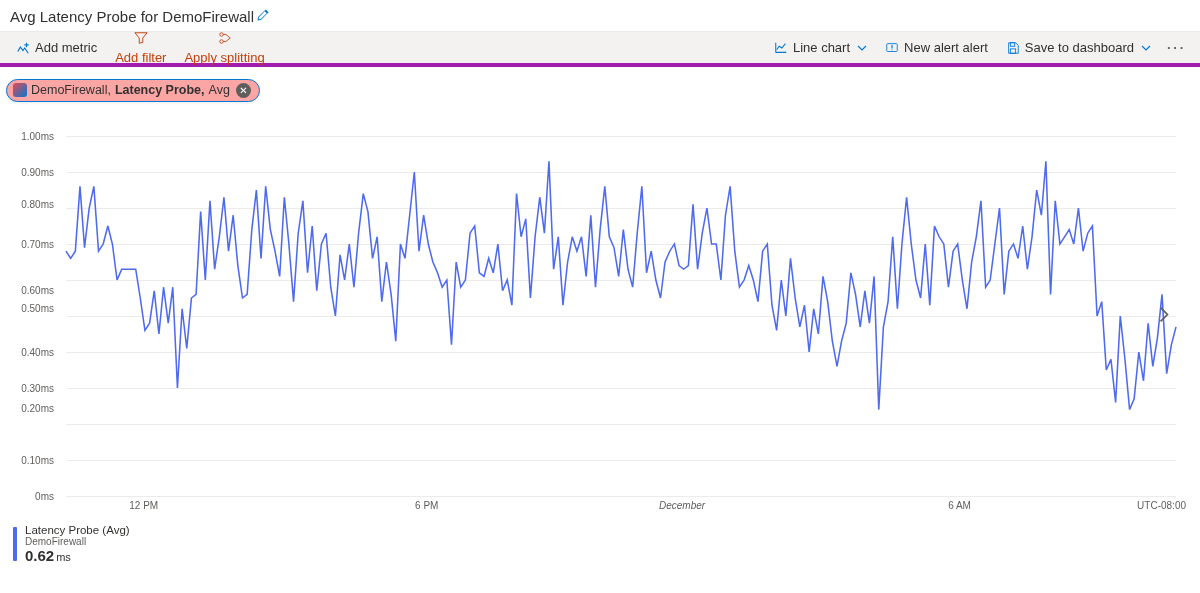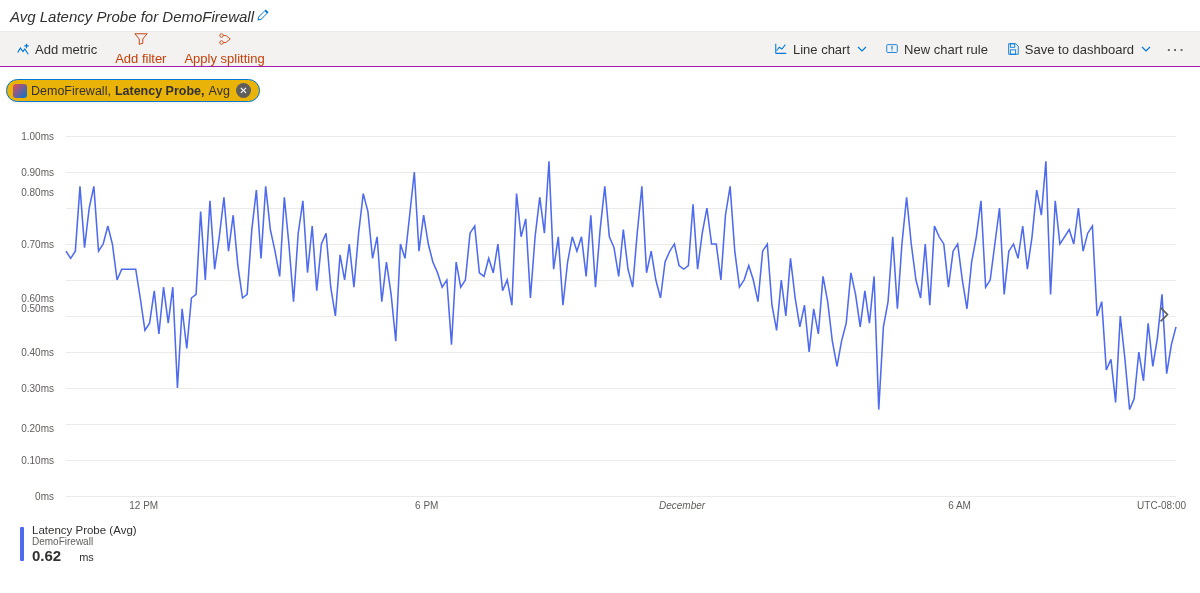--- a/index.html
+++ b/index.html
@@ -11,60 +11,58 @@
     width: 1200px;
     height: 593px;
     overflow: hidden;
   }
   
   .title-row {
     display: flex;
     align-items: center;
     padding: 8px 10px 6px 10px;
     gap: 2px;
-    font-style: italic;
   }
   .title-text { font-size: 15px; color: #323130; }
   .edit-icon { color: #0078d4; cursor: pointer; }
   
   .toolbar {
     display: flex;
     align-items: center;
     background: #f3f2f1;
     height: 36px;
     padding: 0 8px;
     gap: 2px;
     border-top: 1px solid #edebe9;
-    border-bottom: 1px solid #a21caf;
+    border-bottom: 4px solid #a21caf;
   }
   .tb-btn {
     display: inline-flex;
     align-items: center;
     gap: 5px;
     padding: 4px 8px;
     font-size: 13px;
     color: #323130;
     cursor: pointer;
     border-radius: 2px;
   }
   .tb-btn.disabled { color: #c2410c; cursor: default; flex-direction: column; }
   .tb-btn svg { flex-shrink: 0; }
   .tb-spacer { flex: 1; }
   .chev { margin-left: 2px; }
   .more-dots { padding: 4px 6px; color: #605e5c; cursor: pointer; letter-spacing: 2px; font-weight: bold;}
   
   .pill-row { padding: 12px 6px 4px 6px; }
   .pill {
     display: inline-flex;
-    align-items: center;
     gap: 4px;
     border: 1px solid #0078d4;
     border-radius: 14px;
     padding: 3px 8px 3px 6px;
-    background: #eab308;
+    background: #fca5a5;
     box-shadow: 0 1px 3px rgba(0,0,0,0.08);
     font-size: 12.5px;
     cursor: pointer;
   }
   .pill .rsrc-icon {
     width: 14px; height: 14px; border-radius: 3px;
     background: linear-gradient(135deg,#e74856 0%,#0078d4 100%);
     display:inline-block;
   }
   .pill .close {
@@ -94,28 +92,28 @@
   }
   .x-tick, .x-tz { position:absolute; top:4px; transform:translateX(-50%); }
   .x-tz { right:-10px; transform:none; }
   .nav-arrow {
     position:absolute; right:2px; top:50%; transform:translateY(-50%);
     color:#605e5c; cursor:pointer; padding:4px;
   }
   
   .legend-row {
     display:flex; align-items:center; gap:8px;
-    padding: 8px 10px 0 20px;
+    padding: 8px 10px 0 13px;
   }
   .legend-bar { width:4px; height:34px; background:#4f6bed; border-radius:1px; }
   .legend-txt { display:flex; flex-direction:column; }
   .legend-title { font-size:11.5px; color:#323130; }
   .legend-sub { font-size:10px; color:#605e5c; }
   .legend-val { font-size:15px; }
-  .legend-val .unit { font-size:11px; margin-left:18px; }
+  .legend-val .unit { font-size:11px; margin-left:2px; }
 </style>
 </head>
 <body>
 
 <div class="title-row">
   <span class="title-text">Avg Latency Probe for DemoFirewall</span>
   <span class="edit-icon">
     <svg width="14" height="14" viewBox="0 0 16 16">
         <path d="M11.1 1.6l3.3 3.3-8.8 8.8-3.8.5.5-3.8 8.8-8.8zM10 3.8L3.3 10.5l-.2 2.4 2.4-.2L12.2 6 10 3.8z" fill="currentColor"></path>
       </svg>
@@ -155,21 +153,21 @@
     <span>Line chart</span>
     <svg class="chev" width="10" height="10" viewBox="0 0 10 10">
         <path d="M1 3l4 4 4-4" stroke="#0078d4" stroke-width="1.2" fill="none"></path>
       </svg>
   </div>
   <div class="tb-btn">
     <svg width="14" height="14" viewBox="0 0 16 16">
         <rect x="2" y="3" width="12" height="9" rx="1" stroke="#0078d4" fill="none"></rect>
         <path d="M8 5v3M8 10h0" stroke="#0078d4" stroke-width="1.3" stroke-linecap="round"></path>
       </svg>
-    <span>New chart rule</span>
+    <span>New alert alert</span>
   </div>
   <div class="tb-btn">
     <svg width="14" height="14" viewBox="0 0 16 16">
         <path d="M3 2h8l3 3v9H3V2z" stroke="#0078d4" fill="none"></path>
         <rect x="5" y="2" width="5" height="4" stroke="#0078d4" fill="none"></rect>
         <rect x="5" y="9" width="6" height="5" stroke="#0078d4" fill="none"></rect>
       </svg>
     <span>Save to dashboard</span>
     <svg class="chev" width="10" height="10" viewBox="0 0 10 10">
         <path d="M1 3l4 4 4-4" stroke="#0078d4" stroke-width="1.2" fill="none"></path>
@@ -185,27 +183,27 @@
     <b> Latency Probe,</b>
     <span> Avg</span>
     <span class="close">✕</span>
   </span>
 </div>
 
 <div class="chart-wrap">
   <div class="y-axis" id="y-axis">
       <div class="y-tick" style="top: 360px;">0ms</div>
       <div class="y-tick" style="top: 324px;">0.10ms</div>
-      <div class="y-tick" style="top: 292px; text-align: center;">0.20ms</div>
+      <div class="y-tick" style="top: 272px; text-align: center;">0.20ms</div>
       <div class="y-tick" style="top: 252px;">0.30ms</div>
       <div class="y-tick" style="top: 216px;">0.40ms</div>
       <div class="y-tick" style="top: 172px;">0.50ms</div>
-      <div class="y-tick" style="top: 162px;">0.60ms</div>
+      <div class="y-tick" style="top: 154px;">0.60ms</div>
       <div class="y-tick" style="top: 108px;">0.70ms</div>
-      <div class="y-tick" style="top: 56px;">0.80ms</div>
+      <div class="y-tick" style="top: 68px;">0.80ms</div>
       <div class="y-tick" style="top: 36px;">0.90ms</div>
       <div class="y-tick" style="top: 0px;">1.00ms</div>
     </div>
   <div class="gridlines" id="gridlines">
       <div class="gl" style="top: 360px;"></div>
       <div class="gl" style="top: 324px;"></div>
       <div class="gl" style="top: 288px;"></div>
       <div class="gl" style="top: 252px;"></div>
       <div class="gl" style="top: 216px;"></div>
       <div class="gl" style="top: 180px;"></div>

